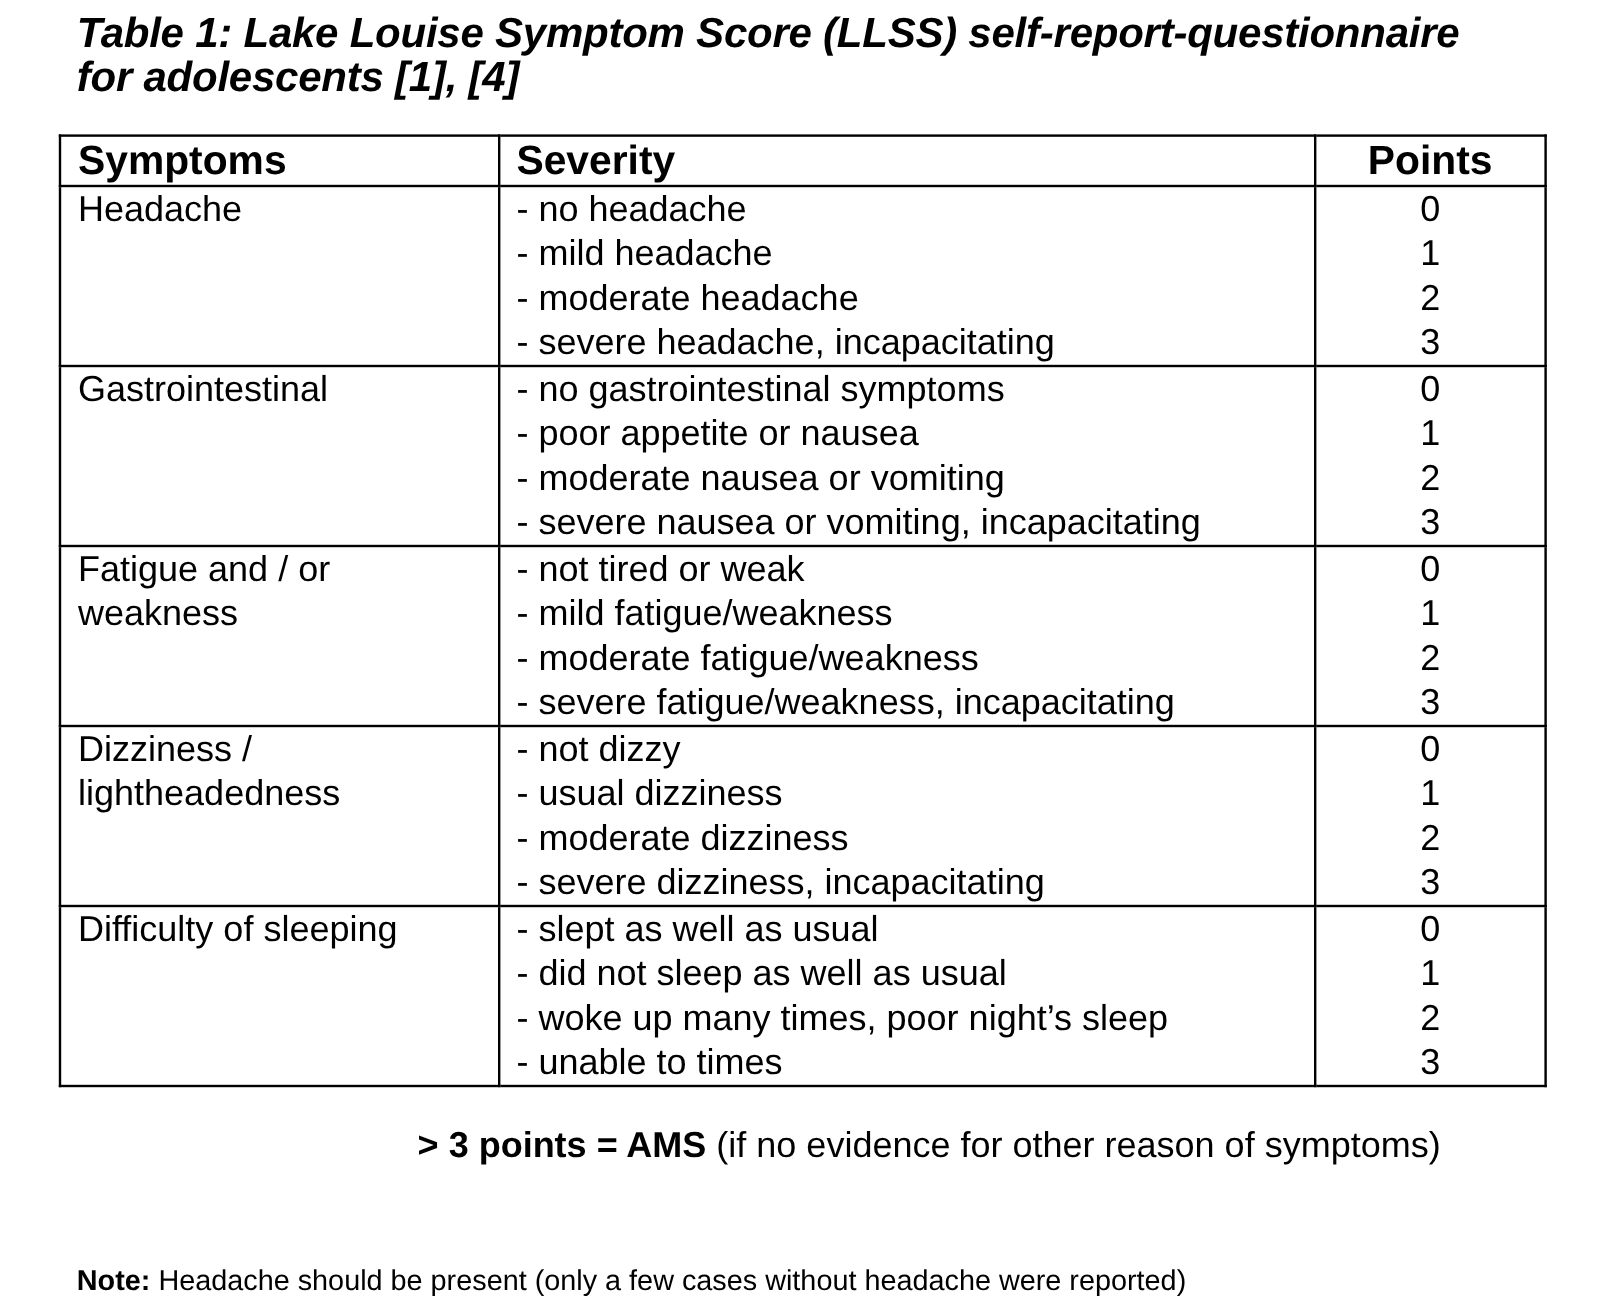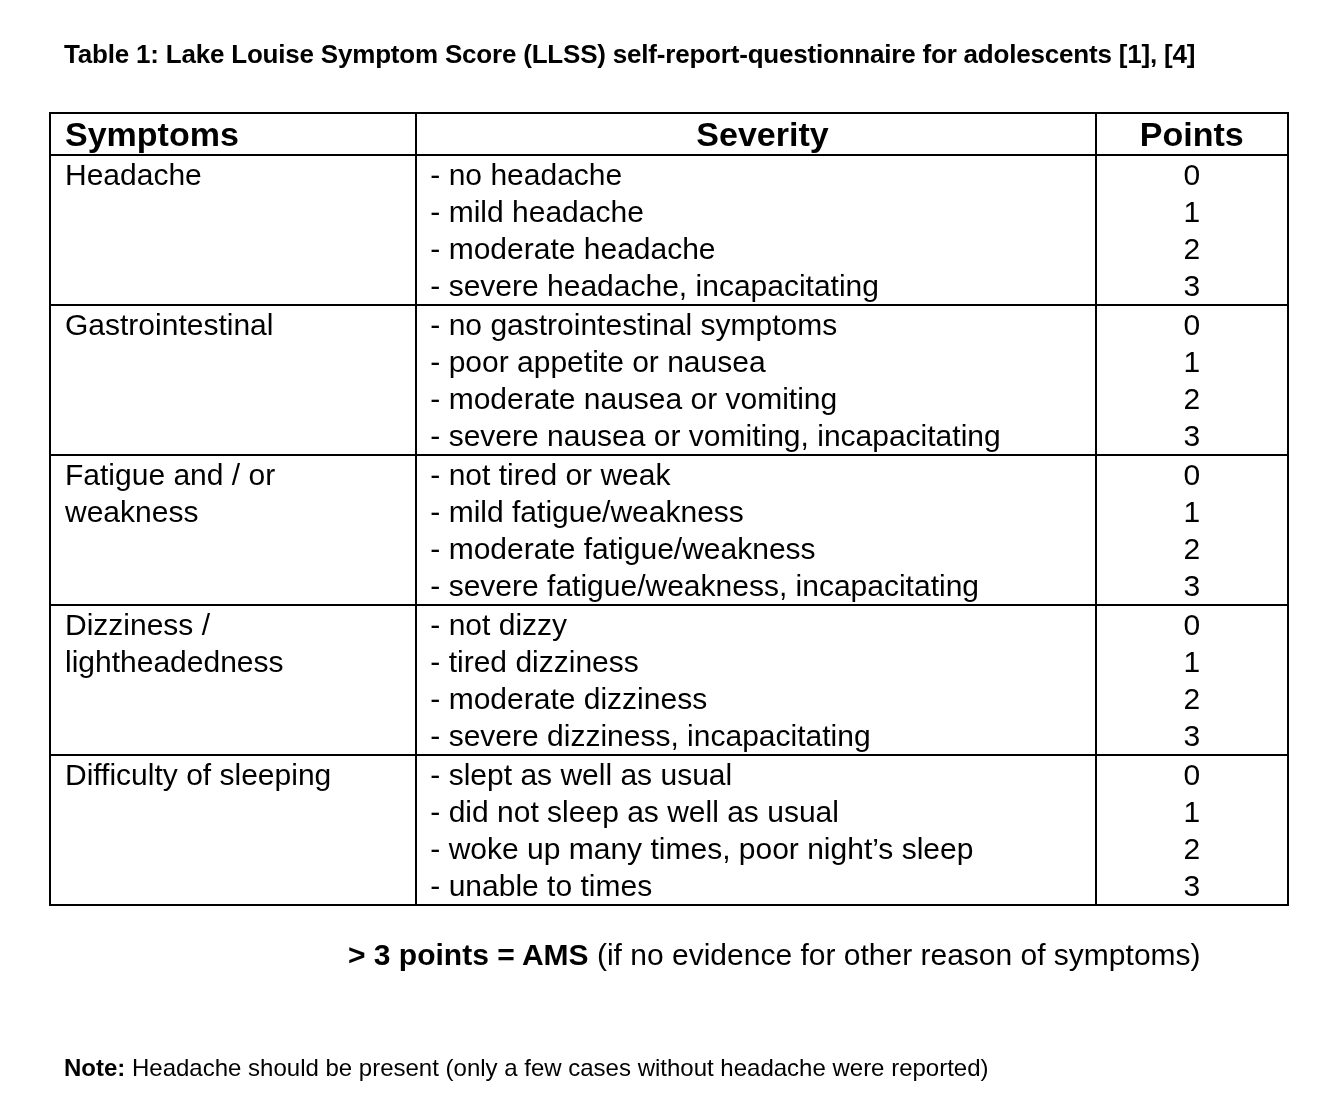--- a/index.html
+++ b/index.html
@@ -1,38 +1,39 @@
 <!DOCTYPE html>
 <html><head>
 <meta charset="utf-8">
 <style>
   html, body { margin: 0; padding: 0; background: #ffffff; }
   body {
     width: 1336px; height: 1096px; position: relative; overflow: hidden;
     font-family: "Liberation Sans", sans-serif; color: #000;
   }
   .title {
-    position: absolute; left: 64px; top: 36px; width: 1200px;
-    font-weight: bold; font-size: 26px; line-height: 37px;
+    position: absolute; left: 64px; top: 9px; width: 1200px;
+    font-weight: bold; font-size: 35px; line-height: 37px;
     letter-spacing: -0.2px;
+    font-style: italic;
   }
   table.llss {
     position: absolute; left: 49px; top: 112px;
     border-collapse: collapse; width: 1240px;
     font-size: 30px;
   }
   table.llss td, table.llss th {
     border: 2px solid #000; padding: 0; vertical-align: top;
   }
   col.c1 { width: 367px; }
   col.c2 { width: 680px; }
   col.c3 { width: 193px; }
   th { font-weight: bold; font-size: 34px; line-height: 40px; text-align: left; border-radius: 19px; }
   th.sym { padding-left: 14px !important; }
-  th.sev { padding-left: 13px !important; text-align: center; }
+  th.sev { padding-left: 13px !important; }
   th.pts { text-align: center; padding-left: 0 !important; margin-top: 33px; }
   td .line { display: block; height: 37px; line-height: 37px; white-space: nowrap; }
   td.sym { padding-left: 14px !important; }
   td.sev { padding-left: 13px !important; margin-left: 43px; }
   td.pts { text-align: center; }
   td.pts .line { padding-left: 0; }
   .ams {
     position: absolute; left: 348px; top: 936px; font-size: 30px; line-height: 37px;
     white-space: nowrap;
   }
@@ -114,21 +115,21 @@
           <span class="line">3</span>
         </td>
       </tr>
       <tr>
         <td class="sym">
           <span class="line">Dizziness /</span>
           <span class="line">lightheadedness</span>
         </td>
         <td class="sev">
           <span class="line">- not dizzy</span>
-          <span class="line">- tired dizziness</span>
+          <span class="line">- usual dizziness</span>
           <span class="line">- moderate dizziness</span>
           <span class="line">- severe dizziness, incapacitating</span>
         </td>
         <td class="pts">
           <span class="line">0</span>
           <span class="line">1</span>
           <span class="line">2</span>
           <span class="line">3</span>
         </td>
       </tr>

